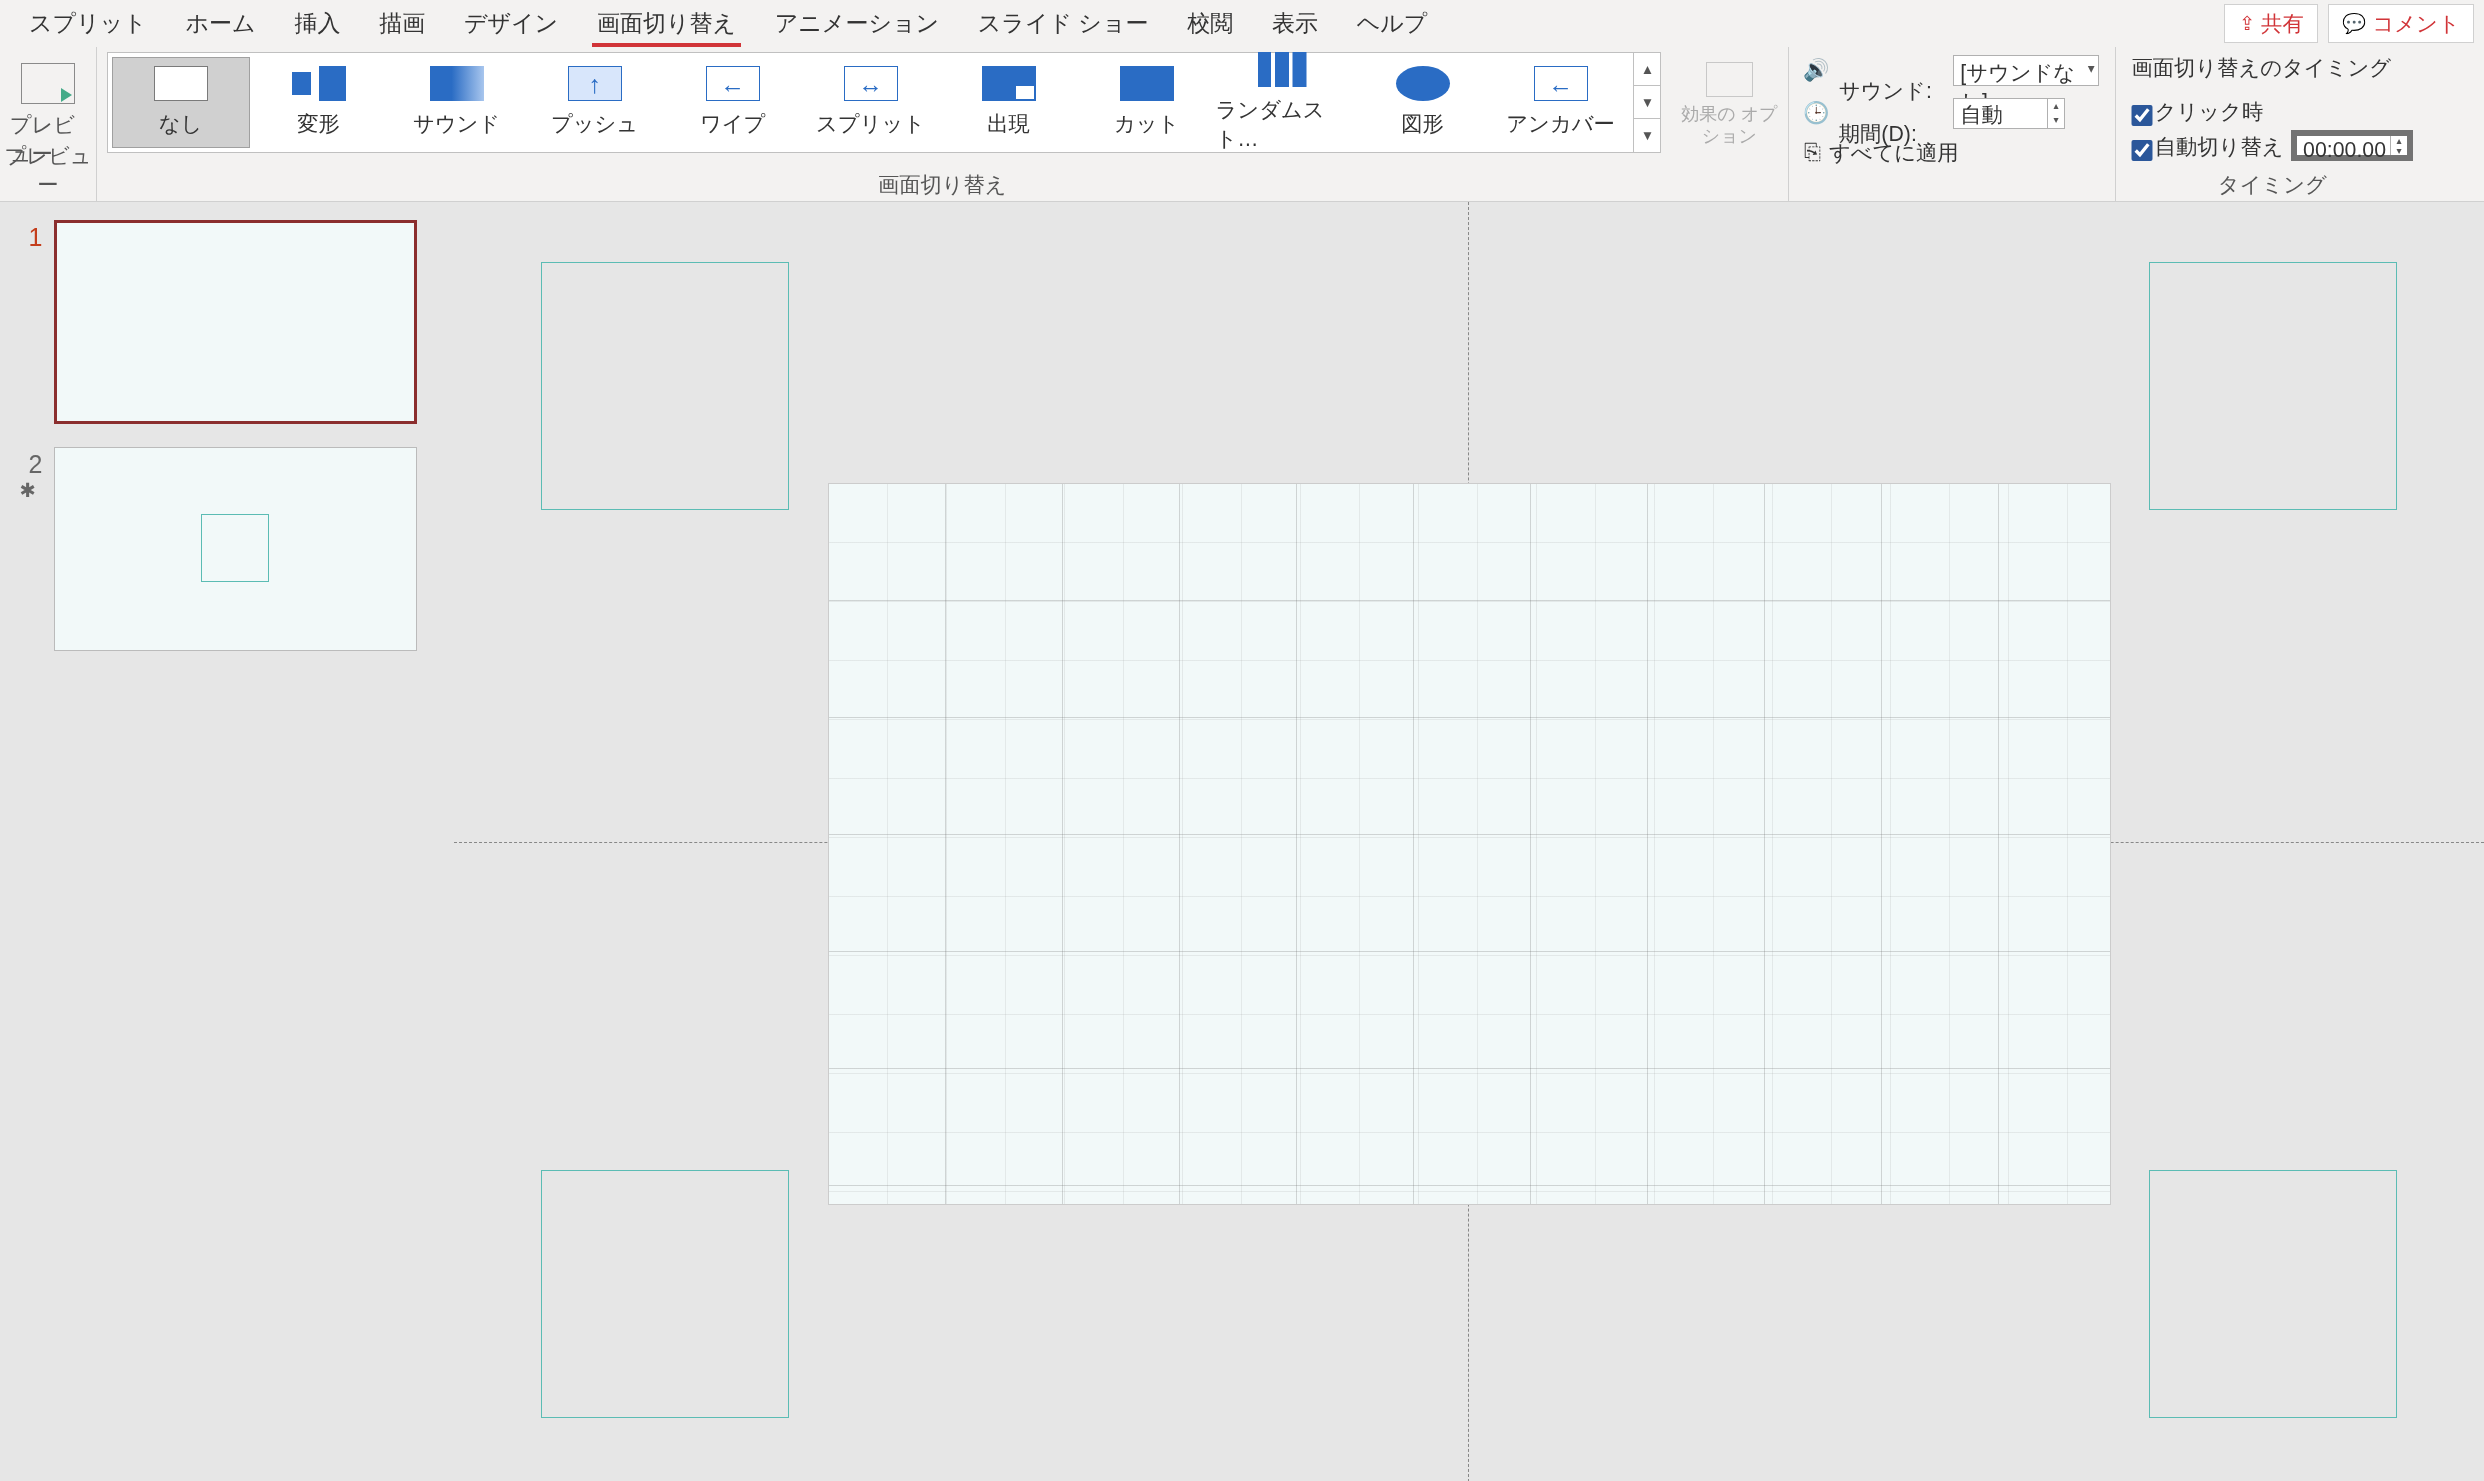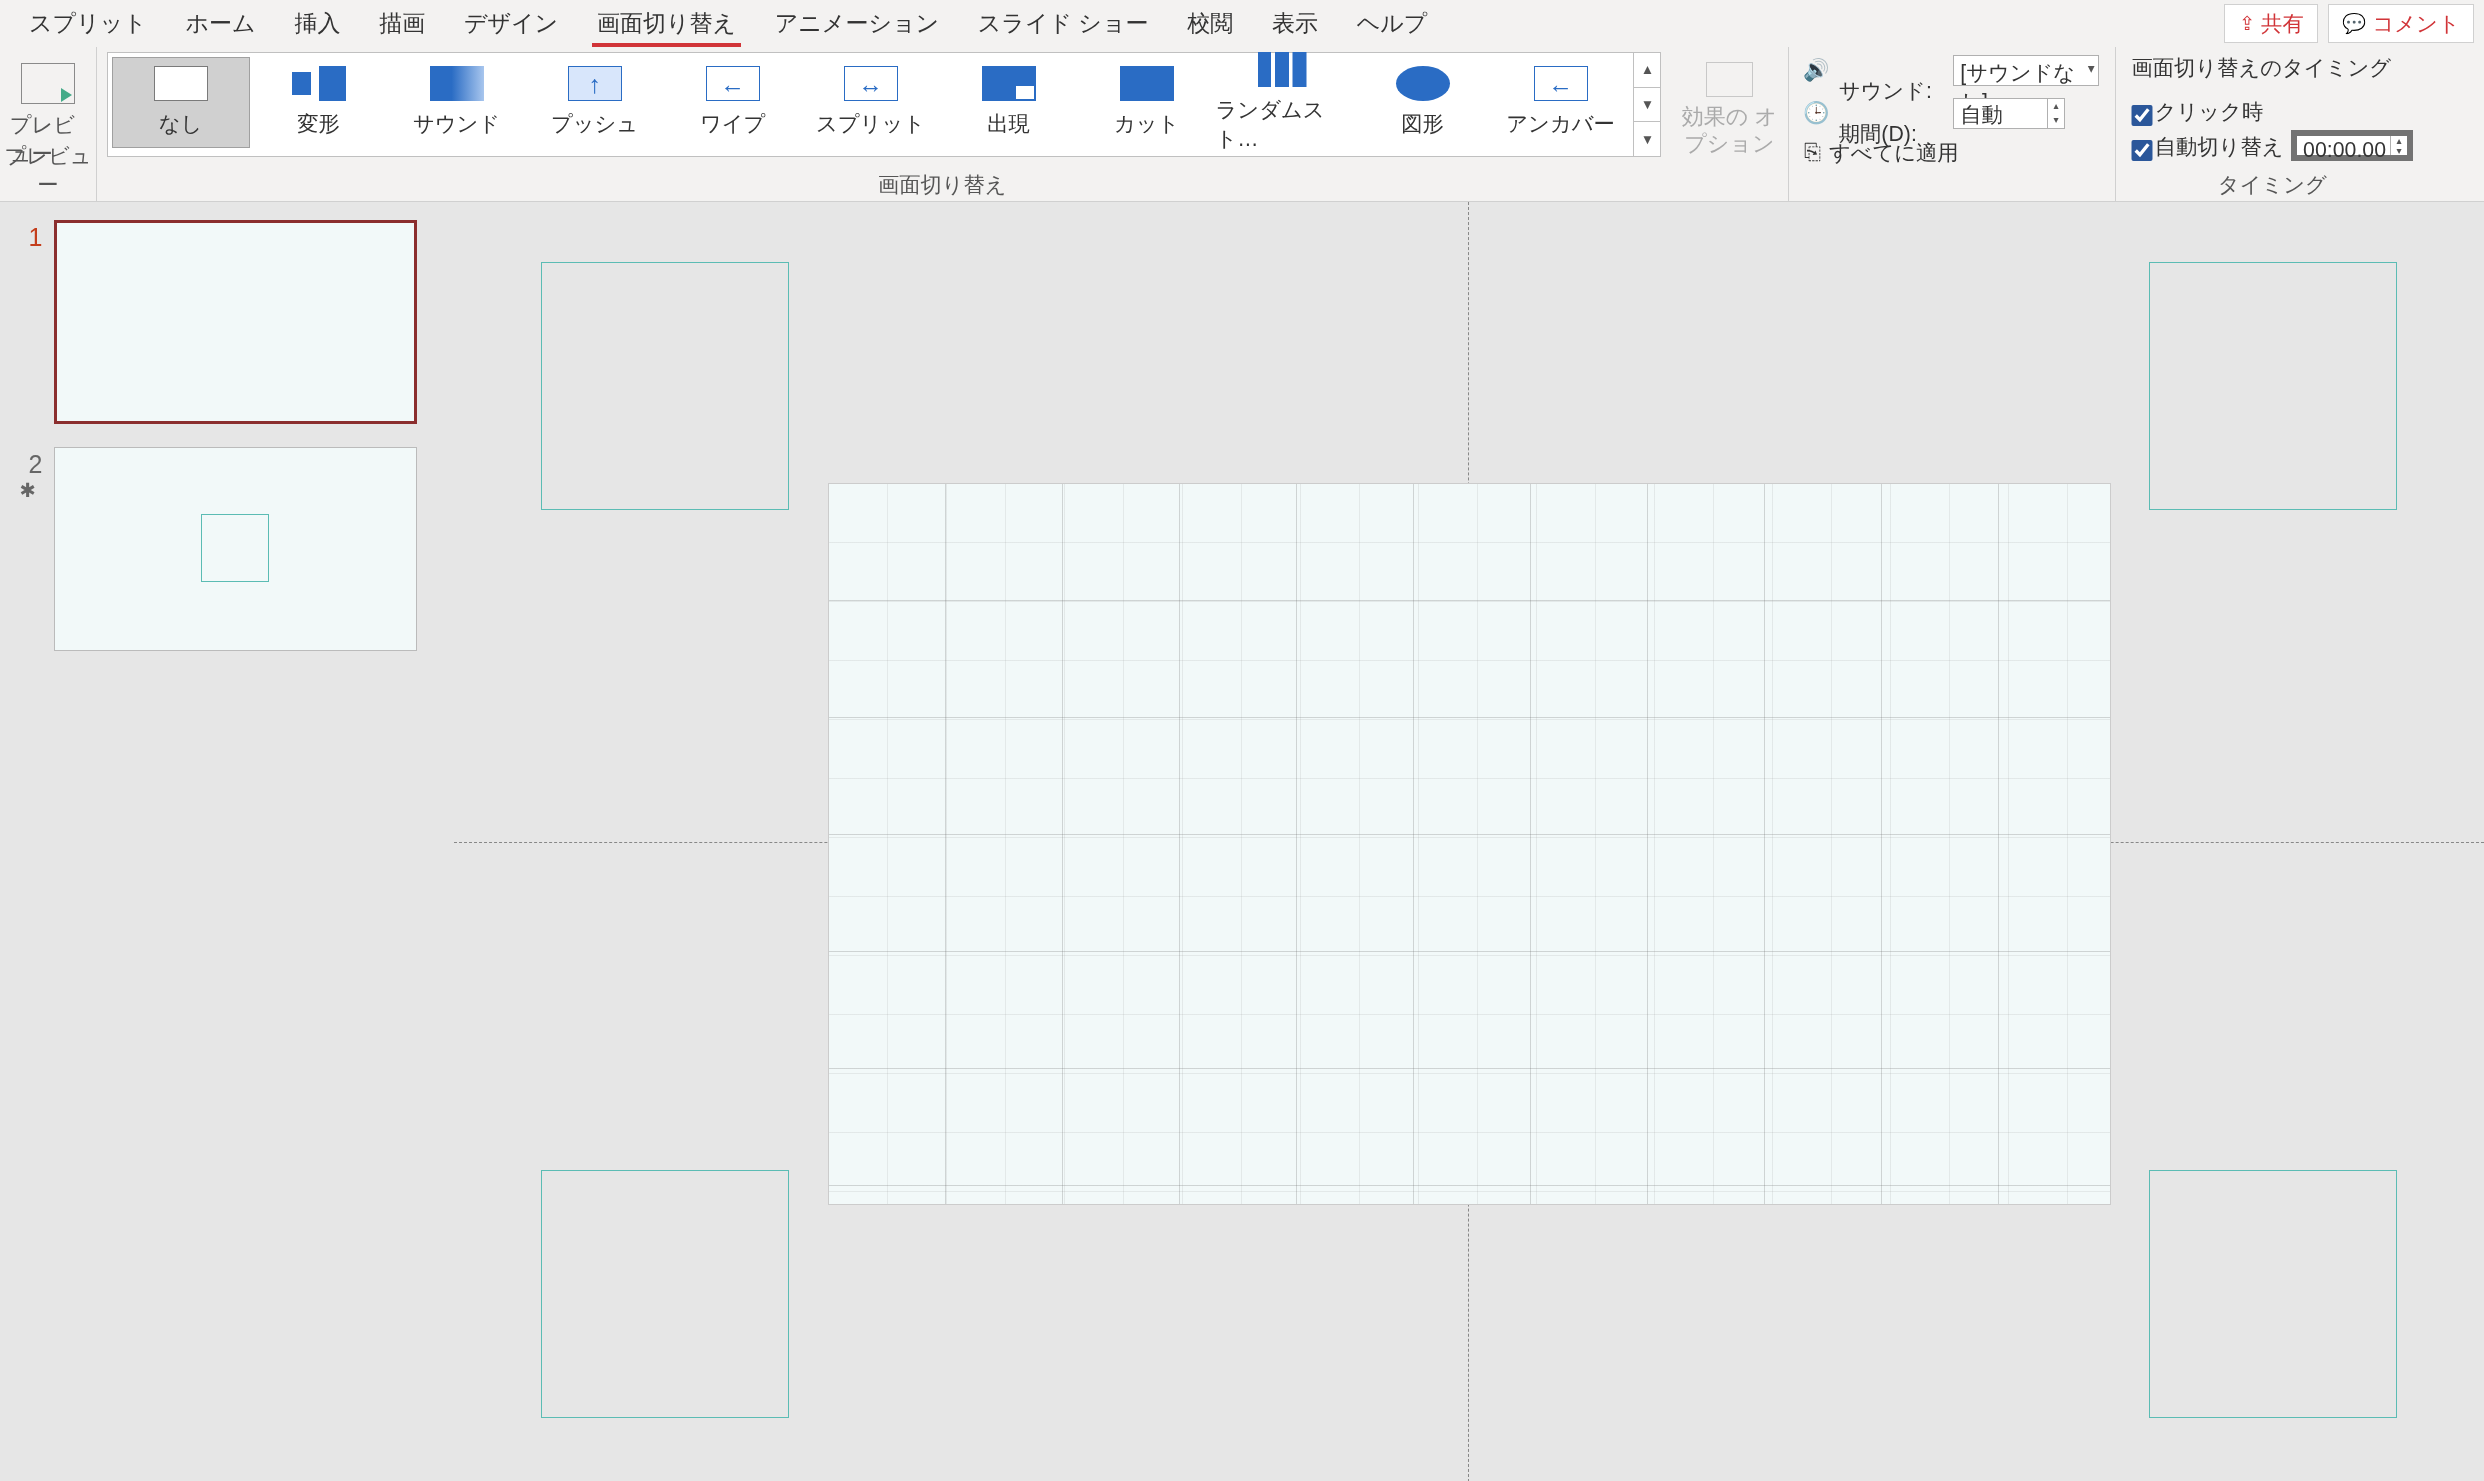--- a/index.html
+++ b/index.html
@@ -32,21 +32,21 @@
   .gallery-item { width: 138px; height: 91px; display: flex; flex-direction: column; align-items: center; justify-content: center; gap: 7.8px; cursor: pointer; }
   .gallery-item.selected { background: #d0d0d0; border: 1px solid #a0a0a0; }
   .gallery-item .thumb { width: 54px; height: 35px; }
   .gallery-item .gi-label { font-size: 21.3px; color: #333; }
   .gallery-scroll { width: 27px; display: flex; flex-direction: column; border: 1px solid #c0c0c0; border-left: none; background: #fff; }
   .gallery-scroll-btn { flex: 1; display: flex; align-items: center; justify-content: center; font-size: 13.6px; color: #555; cursor: pointer; border-bottom: 1px solid #c0c0c0; }
   .gallery-scroll-btn:last-child { border-bottom: none; }
 
   .effect-options { width: 97px; display: flex; flex-direction: column; align-items: center; justify-content: flex-start; padding-top: 9.7px; color: #aaa; margin-left: 19.4px; }
   .eo-icon { width: 47px; height: 35px; border: 1.9px solid #c8c8c8; margin-bottom: 7.8px; }
-  .eo-label { font-size: 22px; text-align: center; line-height: 1.2; }
+  .eo-label { font-size: 18px; text-align: center; line-height: 1.2; }
 
   .ribbon-group.settings { border-right: 1px solid #d0d0d0; padding: 5.8px 15.5px 27px 15.5px; }
   .setting-row { display: flex; align-items: center; gap: 9.7px; margin-bottom: 7.8px; font-size: 21.3px; color: #333; height: 35px; }
   .setting-row .s-icon { width: 25px; display: flex; justify-content: center; color: #555; }
   .setting-row .s-label { width: 105px; margin-top: 40px; }
   .setting-row .s-input { border: 1px solid #b0b0b0; background: #fff; padding: 1.9px 21.3px 1.9px 5.8px; font-size: 21.3px; width: 146px; height: 31px; position: relative; }
   .setting-row .s-input.dropdown::after { content: "▾"; position: absolute; right: 3.9px; top: 3.9px; font-size: 13.6px; color: #555; }
   .setting-row .s-input.spinner { width: 112px; }
   .spinner-btns { position: absolute; right: 0; top: 0; bottom: 0; width: 17.5px; display: flex; flex-direction: column; border-left: 1px solid #b0b0b0; }
   .spinner-btns span { flex: 1; display: flex; align-items: center; justify-content: center; font-size: 8.7px; color: #555; }

